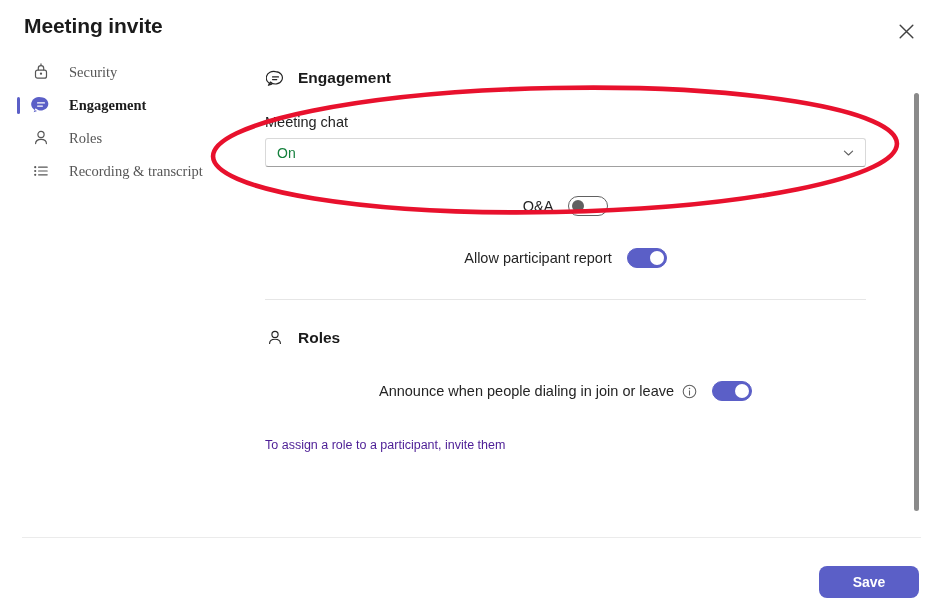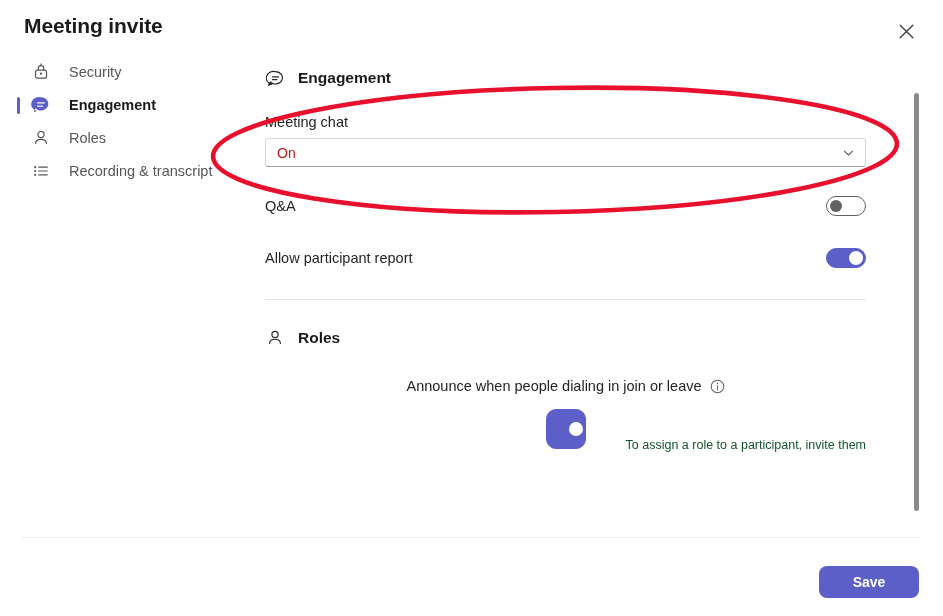--- a/index.html
+++ b/index.html
@@ -42,20 +42,21 @@
     padding: 0;
   }
   #close-button svg { display: block; }
 
   
   #sidebar {
     position: absolute;
     left: 0;
     top: 56px;
     width: 250px;
+    font-family: Liberation Serif, serif;
   }
   .nav-item {
     position: relative;
     display: flex;
     align-items: center;
     height: 32px;
     padding-left: 30px;
     margin-bottom: 1px;
     cursor: pointer;
     user-select: none;
@@ -141,35 +142,35 @@
     border: 1px solid #d9d9d9;
     border-bottom: 1px solid #a0a0a0;
     border-radius: 3px;
     background: #ffffff;
     display: flex;
     align-items: center;
     cursor: pointer;
   }
   .select-box .select-value {
     font-size: 14px;
-    color: #b91c1c;
+    color: #15803d;
     padding-left: 11px;
   }
   .select-box .chevron {
     position: absolute;
     right: 10px;
     top: 50%;
     transform: translateY(-50%);
     display: flex;
   }
 
   .toggle-row {
     display: flex;
     align-items: center;
-    justify-content: space-between;
+    justify-content: center;
     width: 601px;
     height: 26px;
     margin-top: 26px;
     gap: 15px;
   }
   .toggle-row .row-label {
     font-size: 14.5px;
     color: #242424;
     display: flex;
     align-items: center;
@@ -217,23 +218,22 @@
 
   .divider {
     height: 1px;
     background: #e6e6e6;
     width: 601px;
     margin-top: 28px;
   }
 
   .hint-text {
     width: 601px;
-    text-align: right;
     font-size: 12.5px;
-    color: #14532d;
+    color: #4c1d95;
     margin-top: 34px;
     white-space: nowrap;
   }
 
   
   #scrollbar-track {
     position: absolute;
     right: 24px;
     top: 88px;
     width: 6px;
@@ -396,21 +396,21 @@
     <div class="section-head" style="margin-top:28px;margin-bottom:24px;">
       <span class="sec-icon">
         <svg width="18" height="18" viewBox="0 0 18 18">
           <circle cx="9" cy="5.4" r="3.1" fill="none" stroke="#242424" stroke-width="1.15"></circle>
           <path d="M3.6 14.4 c0-2.6 2.4-4.2 5.4-4.2 s5.4 1.6 5.4 4.2" fill="none" stroke="#242424" stroke-width="1.15" stroke-linecap="round"></path>
         </svg>
       </span>
       <span class="sec-title">Roles</span>
     </div>
 
-    <div class="toggle-row" style="margin-top:30px;flex-direction:column;">
+    <div class="toggle-row" style="margin-top:30px;">
       <span class="row-label">
         <span>Announce when people dialing in join or leave</span>
         <span class="info-icon">
           <svg width="15" height="15" viewBox="0 0 15 15">
             <circle cx="7.5" cy="7.5" r="6.3" fill="none" stroke="#616161" stroke-width="1.05"></circle>
             <circle cx="7.5" cy="4.5" r="0.78" fill="#616161"></circle>
             <path d="M7.5 6.7 V11" stroke="#616161" stroke-width="1.05" stroke-linecap="round"></path>
           </svg>
         </span>
       </span>

